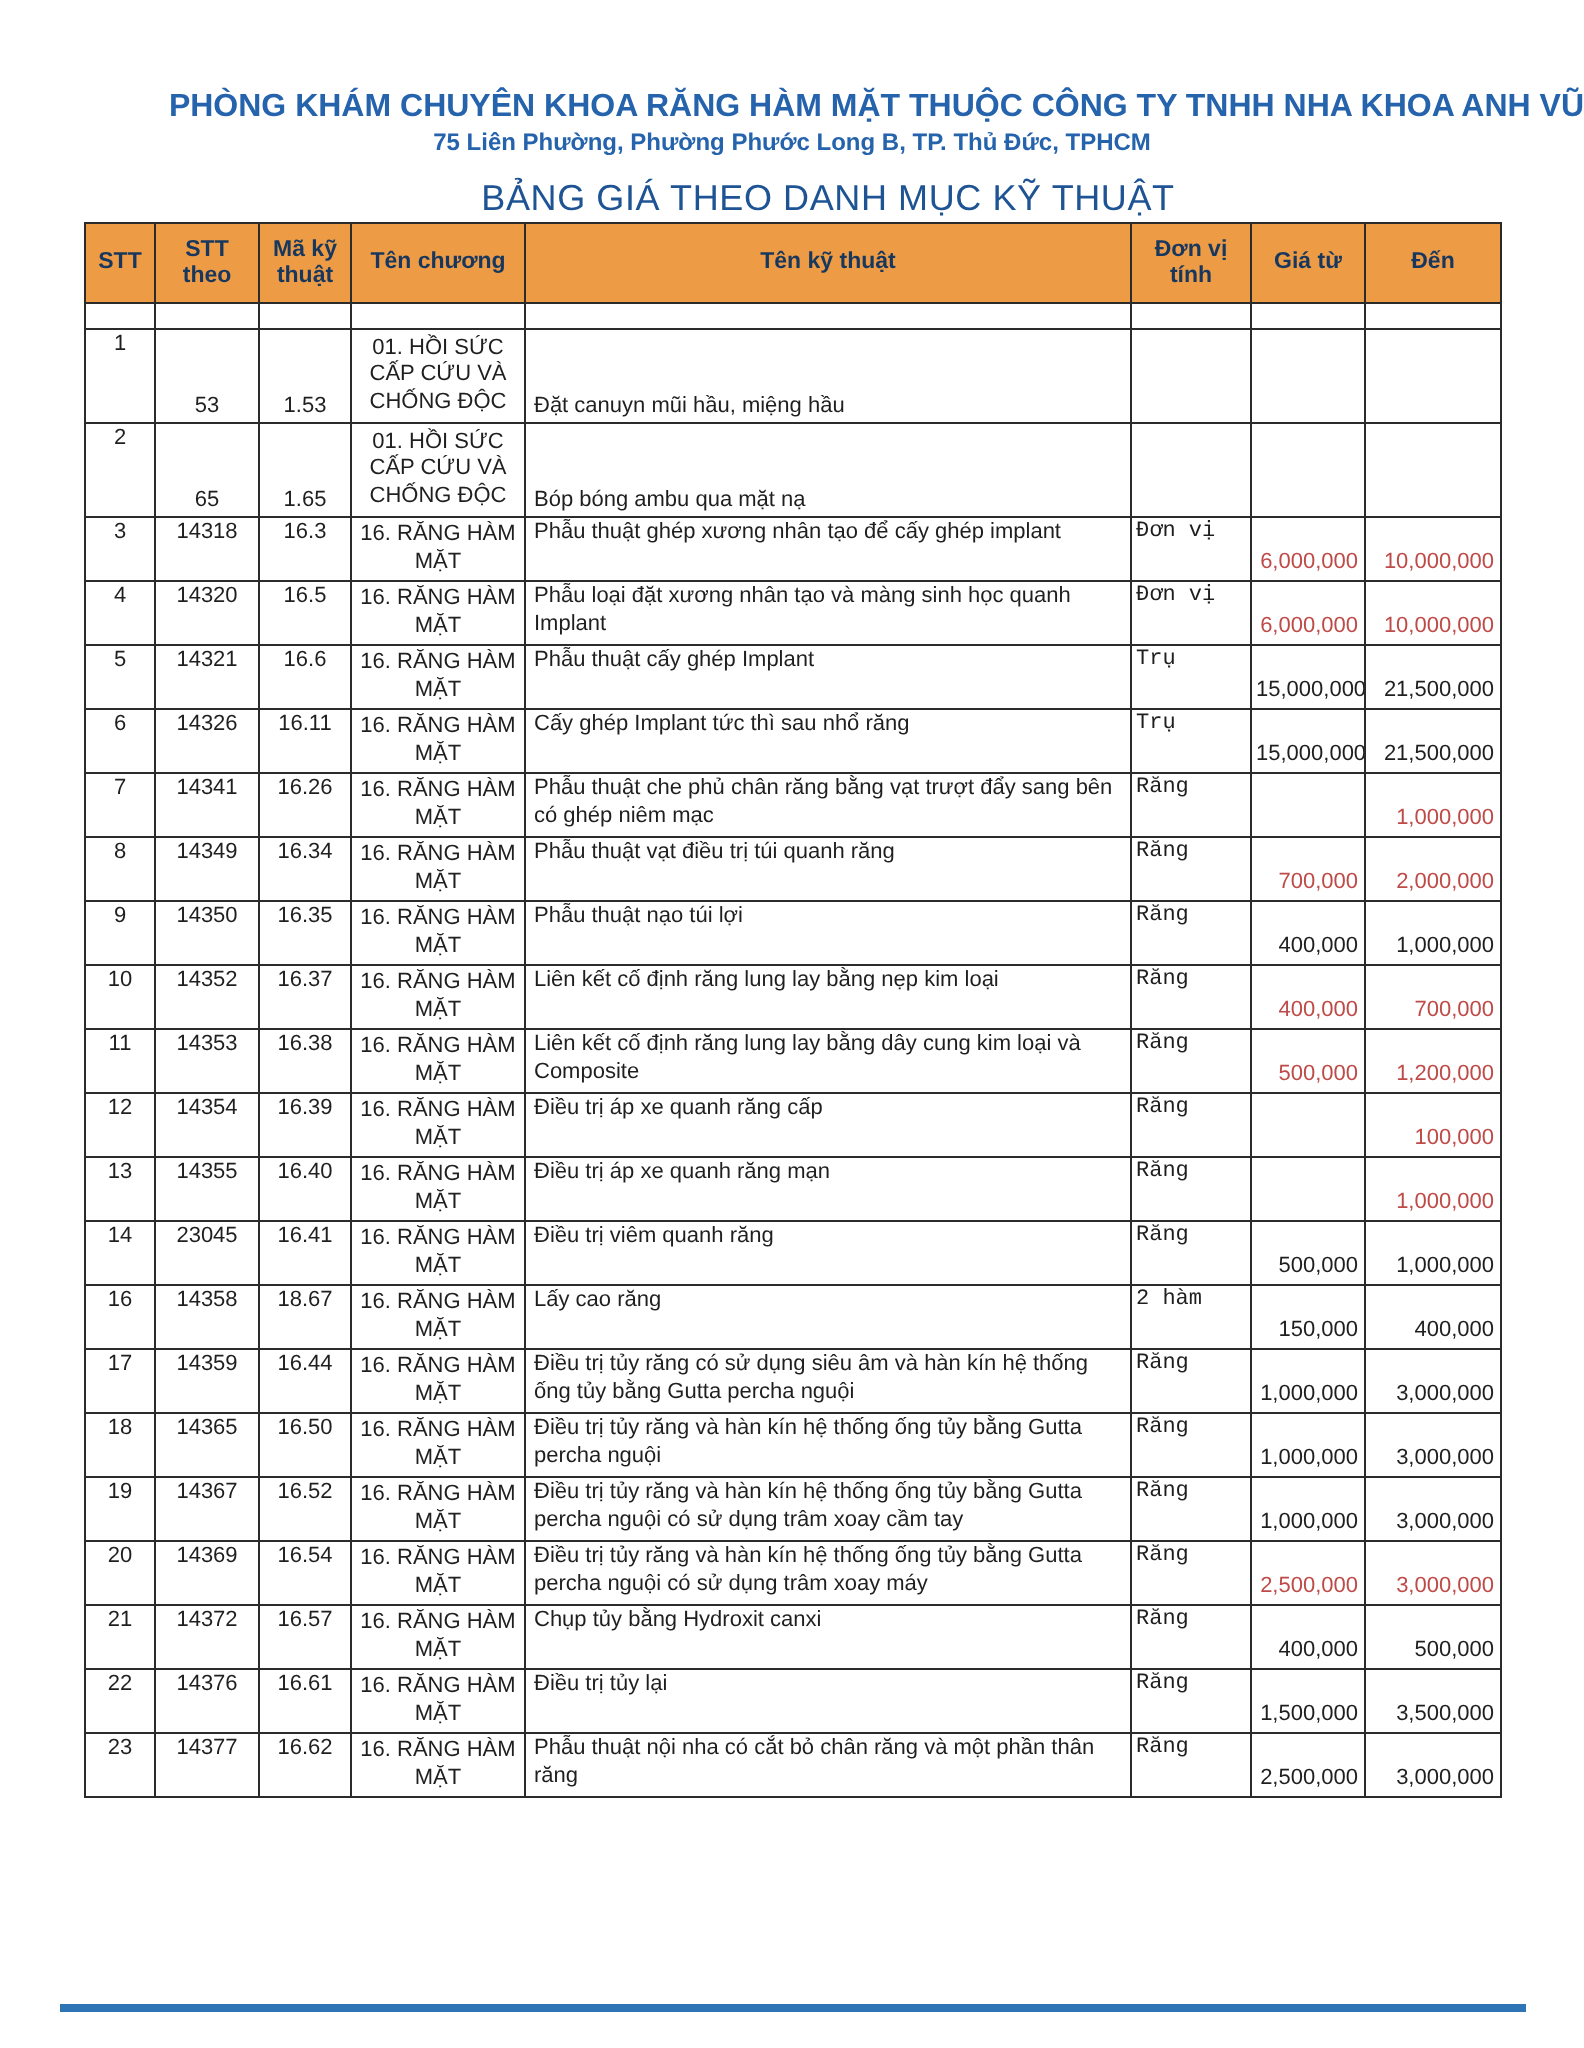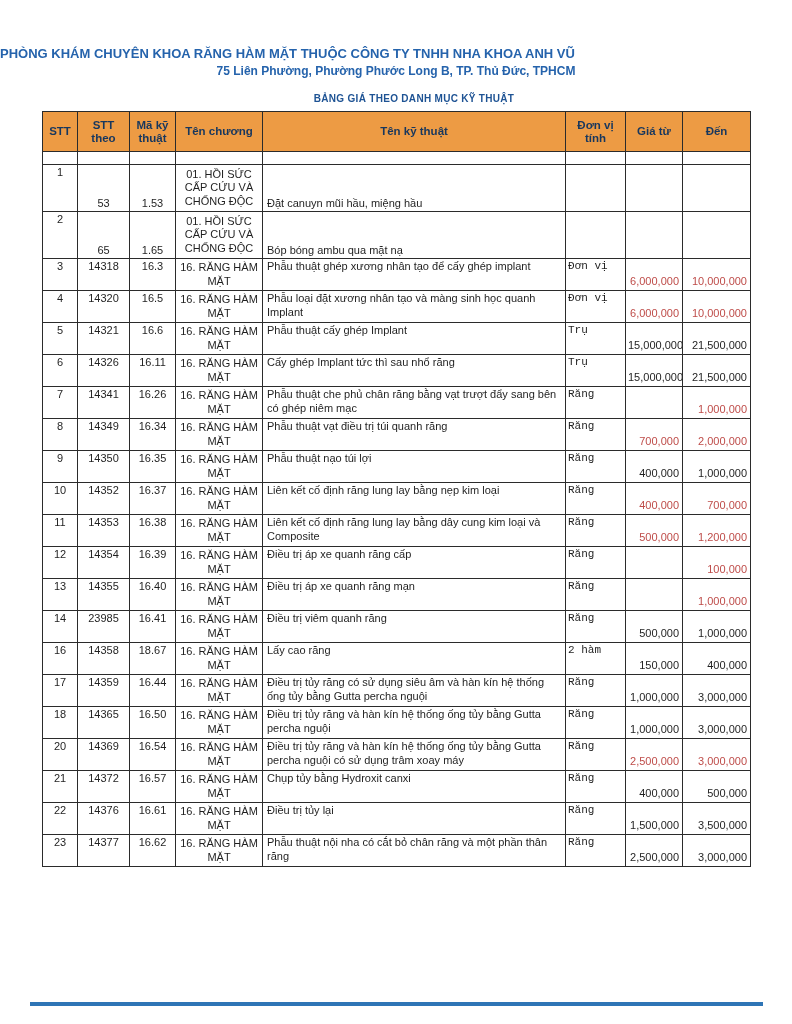--- a/index.html
+++ b/index.html
@@ -11,39 +11,39 @@
   }
   .page {
     position: relative;
     width: 792px;
     height: 1024px;
     background: #ffffff;
     overflow: hidden;
   }
   .clinic-name {
     margin-top: 46px;
-    text-align: left;
-    font-size: 13px;
+    text-align: right;
+    font-size: 16px;
     font-weight: bold;
     color: var(--text_blue, #2563AC);
     line-height: 16px;
   }
   .clinic-address {
     margin-top: 2px;
     text-align: center;
     font-size: 12px;
     font-weight: bold;
     color: var(--text_blue, #2563AC);
     line-height: 15px;
   }
   .page-title {
     margin-top: 11px;
     text-align: center;
-    font-size: 10px;
-    font-weight: bold;
+    font-size: 18px;
+    font-weight: normal;
     letter-spacing: 0.3px;
     color: var(--title_blue, #1E5394);
     line-height: 18px;
     padding-left: 36px;
   }
   table.price-table {
     margin: 3px 17px 0 42px;
     width: 708px;
     border-collapse: collapse;
     table-layout: fixed;
@@ -255,21 +255,21 @@
           <td class="c-stt2">14355</td>
           <td class="c-ma">16.40</td>
           <td class="c-chuong">16. RĂNG HÀM MẶT</td>
           <td class="c-kt">Điều trị áp xe quanh răng mạn</td>
           <td class="c-dv">Răng</td>
           <td class="c-price"></td>
           <td class="c-price">1,000,000</td>
         </tr>
         <tr class="row">
           <td class="c-stt">14</td>
-          <td class="c-stt2">23985</td>
+          <td class="c-stt2">23045</td>
           <td class="c-ma">16.41</td>
           <td class="c-chuong">16. RĂNG HÀM MẶT</td>
           <td class="c-kt">Điều trị viêm quanh răng</td>
           <td class="c-dv">Răng</td>
           <td class="c-price">500,000</td>
           <td class="c-price">1,000,000</td>
         </tr>
         <tr class="row">
           <td class="c-stt">16</td>
           <td class="c-stt2">14358</td>
@@ -293,20 +293,30 @@
         <tr class="row">
           <td class="c-stt">18</td>
           <td class="c-stt2">14365</td>
           <td class="c-ma">16.50</td>
           <td class="c-chuong">16. RĂNG HÀM MẶT</td>
           <td class="c-kt">Điều trị tủy răng và hàn kín hệ thống ống tủy bằng Gutta percha nguội</td>
           <td class="c-dv">Răng</td>
           <td class="c-price">1,000,000</td>
           <td class="c-price">3,000,000</td>
         </tr>
+        <tr class="row">
+          <td class="c-stt">19</td>
+          <td class="c-stt2">14367</td>
+          <td class="c-ma">16.52</td>
+          <td class="c-chuong">16. RĂNG HÀM MẶT</td>
+          <td class="c-kt">Điều trị tủy răng và hàn kín hệ thống ống tủy bằng Gutta percha nguội có sử dụng trâm xoay cầm tay</td>
+          <td class="c-dv">Răng</td>
+          <td class="c-price">1,000,000</td>
+          <td class="c-price">3,000,000</td>
+        </tr>
         <tr class="row hl">
           <td class="c-stt">20</td>
           <td class="c-stt2">14369</td>
           <td class="c-ma">16.54</td>
           <td class="c-chuong">16. RĂNG HÀM MẶT</td>
           <td class="c-kt">Điều trị tủy răng và hàn kín hệ thống ống tủy bằng Gutta percha nguội có sử dụng trâm xoay máy</td>
           <td class="c-dv">Răng</td>
           <td class="c-price">2,500,000</td>
           <td class="c-price">3,000,000</td>
         </tr>

